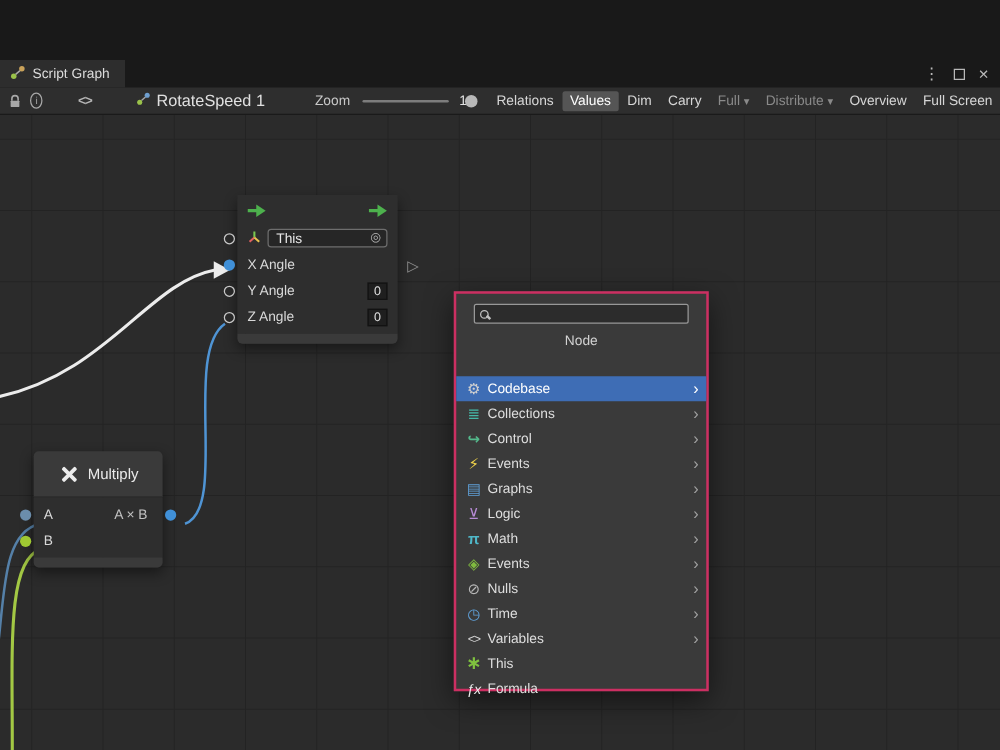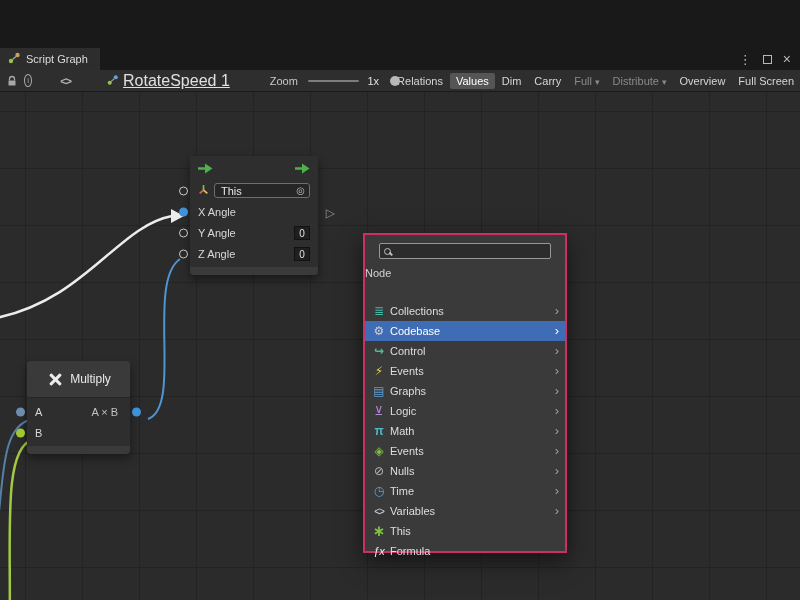--- a/index.html
+++ b/index.html
@@ -22,21 +22,21 @@
   
   .toolbar { height:22px; background:#2e2e2e; border-bottom:1px solid #1a1a1a;
     display:flex; align-items:center; overflow:hidden; white-space:nowrap; }
   .tb-ic { display:inline-flex; align-items:center; justify-content:center; height:18px; }
   .tb-lock { margin-left:6px; width:16px; }
   .tb-info { margin-left:6px; width:13px; height:13px; border:1px solid #a8a8a8; border-radius:50%;
     font-size:8px; color:#a8a8a8; }
   .tb-info::before { content:"i"; }
   .tb-code { margin-left:28px; color:#b5b5b5; font-weight:bold; letter-spacing:-1px; }
   .tb-code::before { content:"<>"; }
-  .ref { margin-left:36px; display:flex; align-items:center; gap:4px; color:#e0e0e0; font-size:16px;text-decoration:underline; }
+  .ref { margin-left:36px; display:flex; align-items:center; gap:4px; color:#e0e0e0; font-size:13px; }
   .zoom-label { margin-left:40px; color:#c8c8c8; }
   .track { margin-left:10px; width:92px; height:2px; background:#7d7d7d; position:relative; border-radius:1px; }
   .knob { position:absolute; left:82px; top:-4px; width:10px; height:10px; border-radius:50%; background:#b8b8b8; }
   .zoom-val { margin-left:8px; color:#e0e0e0; }
   .tb-buttons { display:flex; align-items:center; margin-left:12px; gap:1px; }
   .tbtn { background:none; border:none; color:#d6d6d6; font:inherit; padding:2px 6px; border-radius:2px; cursor:default; }
   .tbtn.active { background:#555; color:#fff; }
   .tbtn.disabled { color:#8a8a8a; }
   .dd::after { content:"▾"; margin-left:3px; font-size:9px; }
 
@@ -91,21 +91,21 @@
   .finder { position:absolute; left:363px; top:141px; width:204px; height:320px;
     background:#3a3a3a; border:2px solid var(--finder-border); box-shadow:0 8px 22px rgba(0,0,0,.55); }
   .fsearch { display:flex; justify-content:center; padding:8px 0 4px; }
   .sbox { display:flex; align-items:center; width:172px; height:16px; background:#2c2c2c;
     border:1px solid #989898; border-radius:2px; padding:0 4px; gap:5px; }
   .mag { width:7px; height:7px; border:1.2px solid #c0c0c0; border-radius:50%; position:relative; flex:none; }
   .mag::after { content:""; position:absolute; width:4px; height:1.5px; background:#c0c0c0;
     transform:rotate(45deg); right:-3px; bottom:-1px; }
   .finput { flex:1; background:transparent; border:none; outline:none; color:#fff;
     font:inherit; height:13px; padding:0; }
-  .fheader { color:#d2d2d2; padding:4px 0 22px; }
+  .fheader { text-align:center; color:#d2d2d2; padding:4px 0 22px; }
   .fitem { display:flex; align-items:center; height:20px; padding:0 6px; color:#dedede; cursor:default; }
   .fitem.sel { background:var(--selection-blue); color:#fff; }
   .fic { width:16px; text-align:center; margin-right:3px; font-size:12px; line-height:20px; flex:none; }
   .chev { margin-left:auto; color:#a0a0a0; font-size:13px; line-height:18px; }
   .chev::before { content:"›"; }
   .fitem.sel .chev { color:#fff; }
 
   .ic-gear::before { content:"⚙"; color:#d0d0d0; }
   .ic-list::before { content:"≣"; color:#45b8a7; }
   .ic-branch::before { content:"↪"; color:#54b98c; font-weight:bold; }
@@ -260,31 +260,31 @@
 
     <div class="finder">
       <div class="fsearch">
         <span class="sbox">
           <span class="mag"></span>
           <input class="finput" placeholder="" style="">
         </span>
       </div>
       <div class="fheader">Node</div>
       <div class="flist">
-        <div class="fitem">
-          <span class="fic ic-list"></span>
-          <span>Collections</span>
-          <span class="chev"></span>
-        </div>
         <div class="fitem sel">
           <span class="fic ic-gear"></span>
           <span>Codebase</span>
           <span class="chev"></span>
         </div>
         <div class="fitem">
+          <span class="fic ic-list"></span>
+          <span>Collections</span>
+          <span class="chev"></span>
+        </div>
+        <div class="fitem">
           <span class="fic ic-branch"></span>
           <span>Control</span>
           <span class="chev"></span>
         </div>
         <div class="fitem">
           <span class="fic ic-bolt"></span>
           <span>Events</span>
           <span class="chev"></span>
         </div>
         <div class="fitem">

